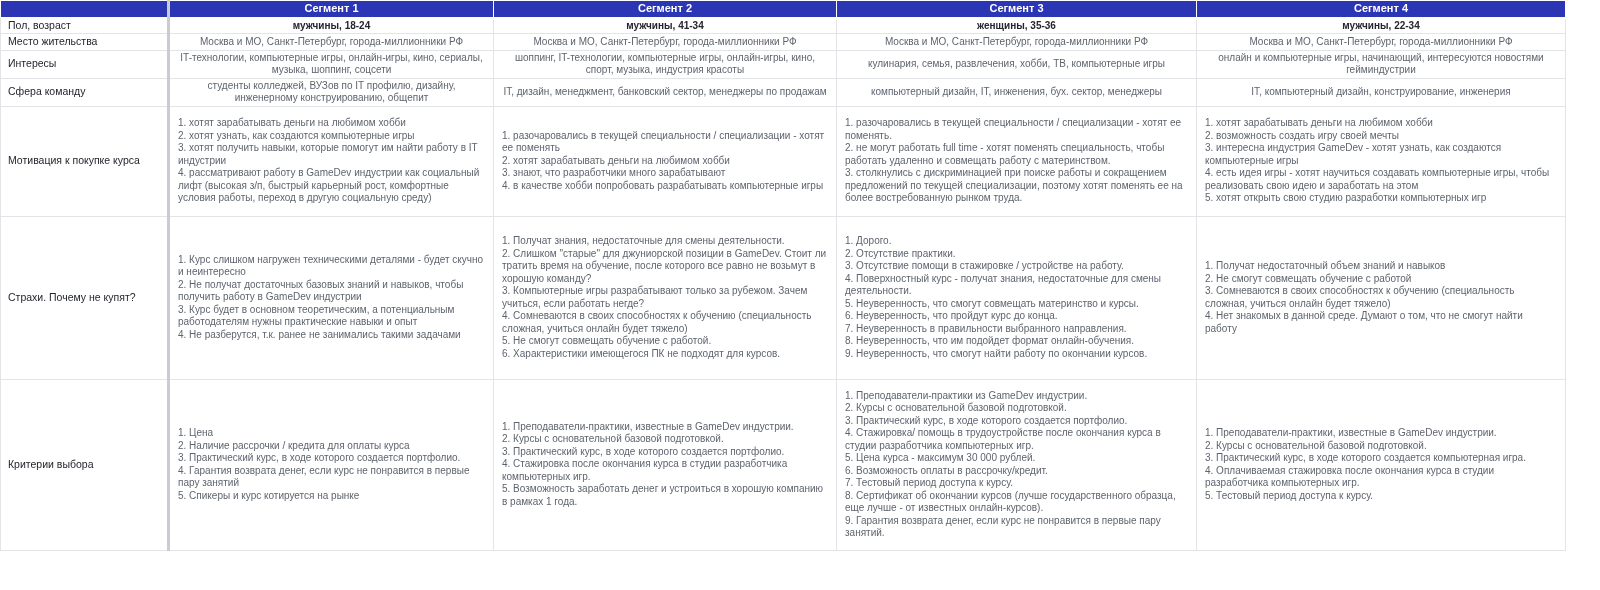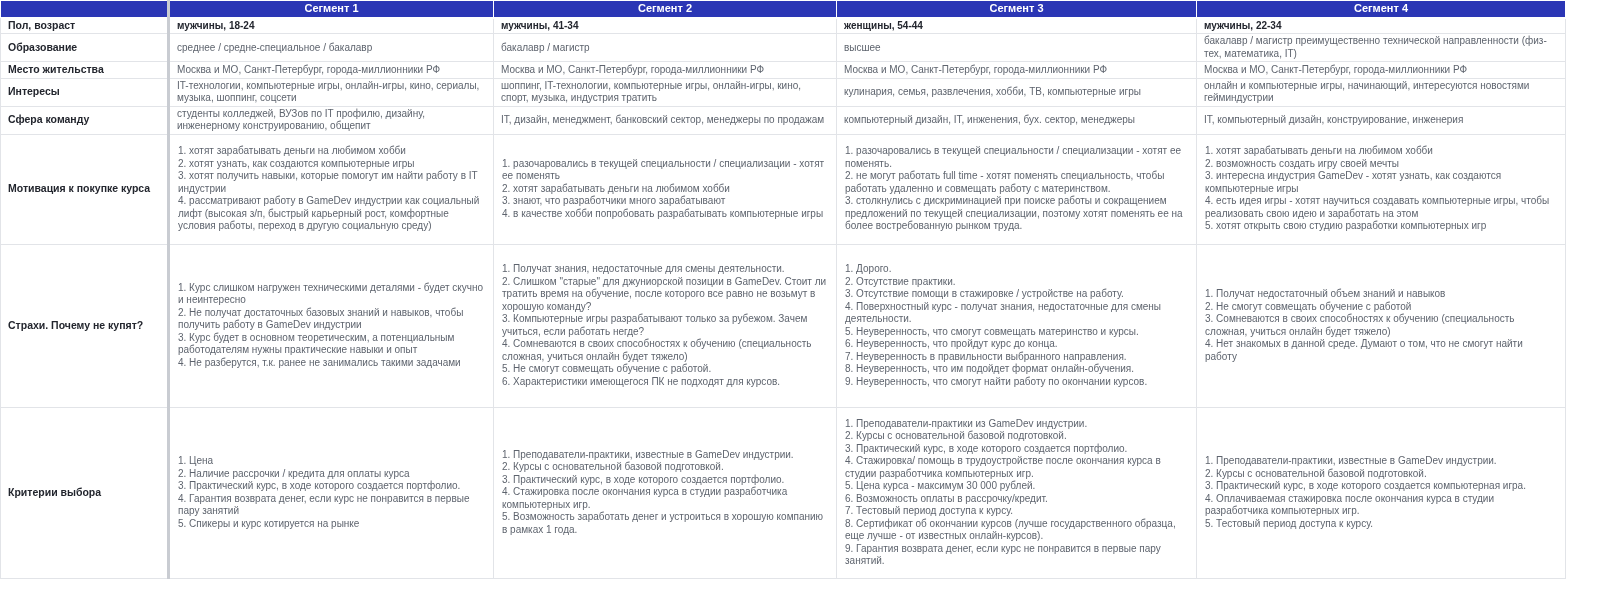--- a/index.html
+++ b/index.html
@@ -22,24 +22,24 @@
   th.seg{
     background:#2b36b5;color:#ffffff;font-weight:bold;font-size:11px;
     border:1px solid #ffffff;border-bottom:2px solid #ffffff;
     text-align:center;padding:1px 4px;
   }
   th.corner{
     background:#2b36b5;border:1px solid #ffffff;
     border-right:3px solid #c9ccd2;
   }
   td.rowlabel{
-    font-weight:bold;color:#23262e;font-size:10.5px;text-align:left;
+    font-weight:normal;color:#23262e;font-size:10.5px;text-align:left;
     border-right:3px solid #c9ccd2;background:#fff;
   }
-  td.c{}
+  td.c{text-align:center;}
   td.strong{font-weight:bold;color:#23262e;}
   td.list{text-align:left;white-space:pre-line;vertical-align:middle;padding:10px 8px;}
   tr.h-seg{height:17px;}
   tr.h-gender{height:16px;}
   tr.h-edu{height:27px;}
   tr.h-loc{height:15px;}
   tr.h-int{height:28px;padding-left:48px;}
   tr.h-sph{height:27px;}
   tr.h-pos{height:22px;}
   tr.h-mot{height:110px;}
@@ -65,44 +65,37 @@
       <th class="seg">Сегмент 1</th>
       <th class="seg">Сегмент 2</th>
       <th class="seg">Сегмент 3</th>
       <th class="seg">Сегмент 4</th>
     </tr>
 
     <tr class="h-gender">
       <td class="rowlabel">Пол, возраст</td>
       <td class="c strong">мужчины, 18-24</td>
       <td class="c strong">мужчины, 41-34</td>
-      <td class="c strong">женщины, 54-44</td>
+      <td class="c strong">женщины, 35-36</td>
       <td class="c strong">мужчины, 22-34</td>
     </tr>
 
-    <tr class="h-edu">
-      <td class="rowlabel">Образование</td>
-      <td class="c">среднее / средне-специальное / бакалавр</td>
-      <td class="c">бакалавр / магистр</td>
-      <td class="c">высшее</td>
-      <td class="c">бакалавр / магистр преимущественно технической направленности (физ-тех, математика, IT)</td>
-    </tr>
 
     <tr class="h-loc">
       <td class="rowlabel">Место жительства</td>
       <td class="c">Москва и МО, Санкт-Петербург, города-миллионники РФ</td>
       <td class="c">Москва и МО, Санкт-Петербург, города-миллионники РФ</td>
       <td class="c">Москва и МО, Санкт-Петербург, города-миллионники РФ</td>
       <td class="c">Москва и МО, Санкт-Петербург, города-миллионники РФ</td>
     </tr>
 
     <tr class="h-int">
       <td class="rowlabel">Интересы</td>
       <td class="c">IT-технологии, компьютерные игры, онлайн-игры, кино, сериалы, музыка, шоппинг, соцсети</td>
-      <td class="c">шоппинг, IT-технологии, компьютерные игры, онлайн-игры, кино, спорт, музыка, индустрия тратить</td>
+      <td class="c">шоппинг, IT-технологии, компьютерные игры, онлайн-игры, кино, спорт, музыка, индустрия красоты</td>
       <td class="c">кулинария, семья, развлечения, хобби, ТВ, компьютерные игры</td>
       <td class="c">онлайн и компьютерные игры, начинающий, интересуются новостями гейминдустрии</td>
     </tr>
 
     <tr class="h-sph">
       <td class="rowlabel">Сфера команду</td>
       <td class="c">студенты колледжей, ВУЗов по IT профилю, дизайну, инженерному конструированию, общепит</td>
       <td class="c">IT, дизайн,  менеджмент, банковский сектор, менеджеры по продажам</td>
       <td class="c">компьютерный дизайн, IT, инженения, бух. сектор, менеджеры</td>
       <td class="c">IT, компьютерный дизайн, конструирование, инженерия</td>

